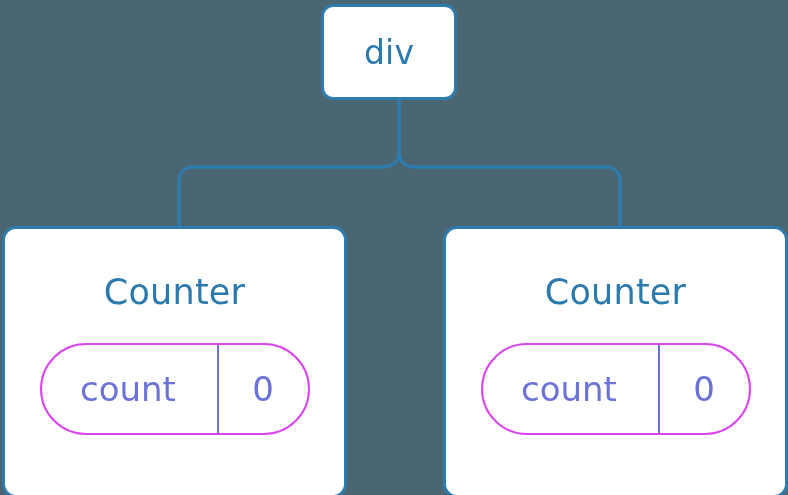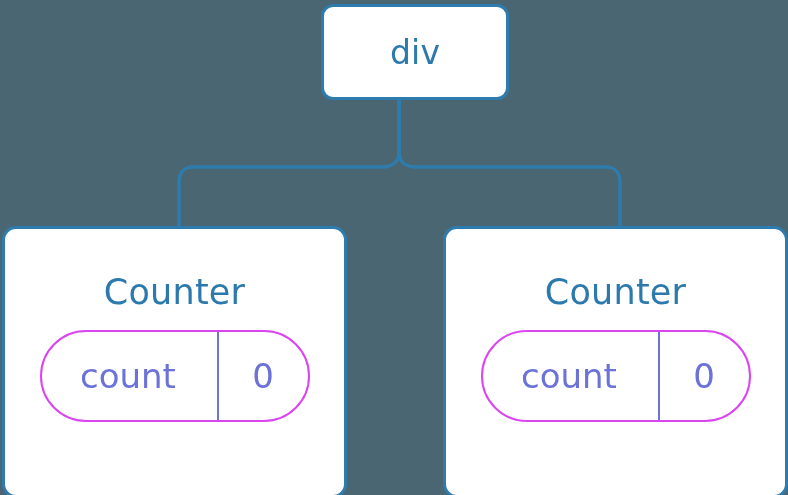--- a/index.html
+++ b/index.html
@@ -39,21 +39,21 @@
     box-sizing: border-box;
     display: flex;
     flex-direction: column;
     align-items: center;
   }
 
   
   #node-div {
     left: 321px;
     top: 4px;
-    width: 188px;
+    width: 136px;
     height: 96px;
     justify-content: center;
   }
   .node-label-root {
     color: #2c7aad;
     font-size: 33px;
     line-height: 1;
     letter-spacing: 0.2px;
   }
 
@@ -66,21 +66,21 @@
     padding-top: 46px;
   }
   #node-counter-left  { left: 2px; }
   #node-counter-right { left: 443px; }
 
   .node-label-component {
     color: #2c7aad;
     font-size: 35px;
     line-height: 1;
     letter-spacing: 0.2px;
-    margin-bottom: 20px;
+    margin-bottom: 33px;
   }
 
   
   .state-pill {
     display: flex;
     align-items: stretch;
     height: 92px;
     border: 2px solid #d946ef;
     border-radius: 46px;
     box-sizing: border-box;

